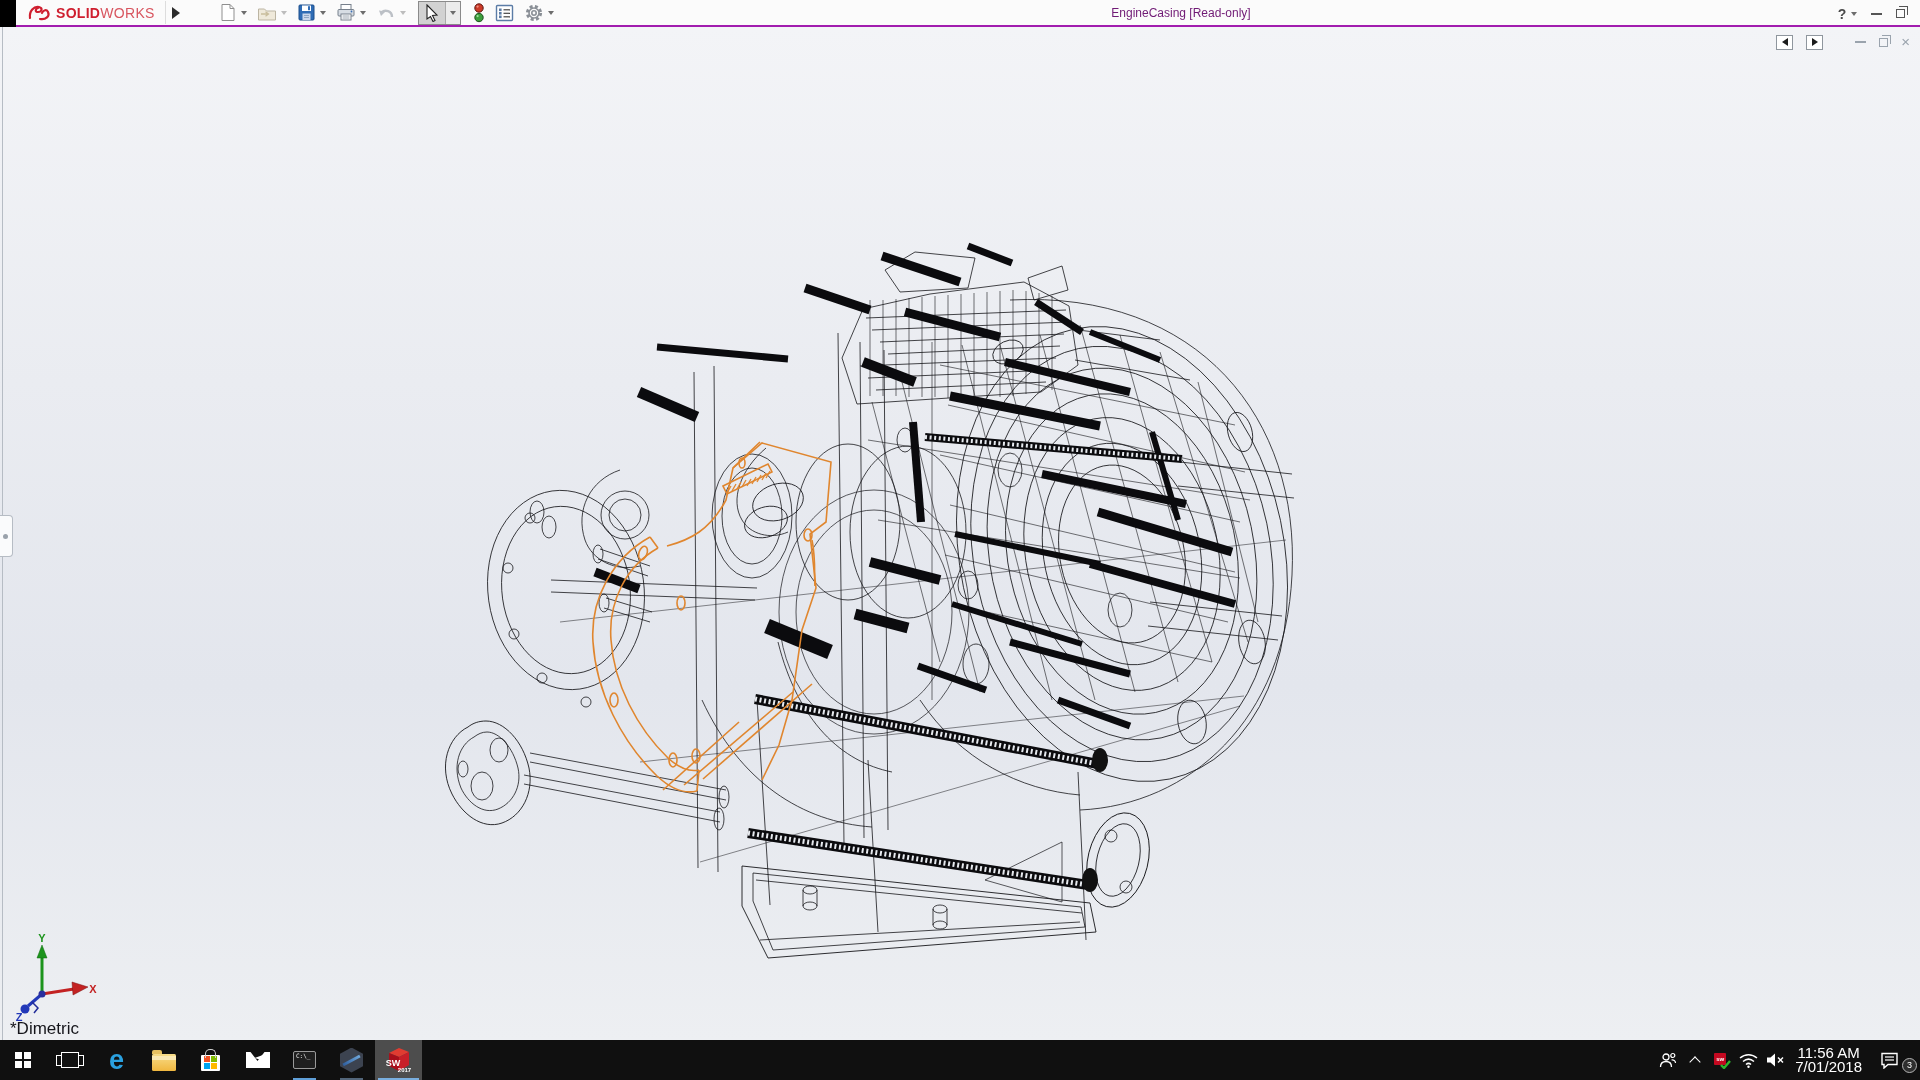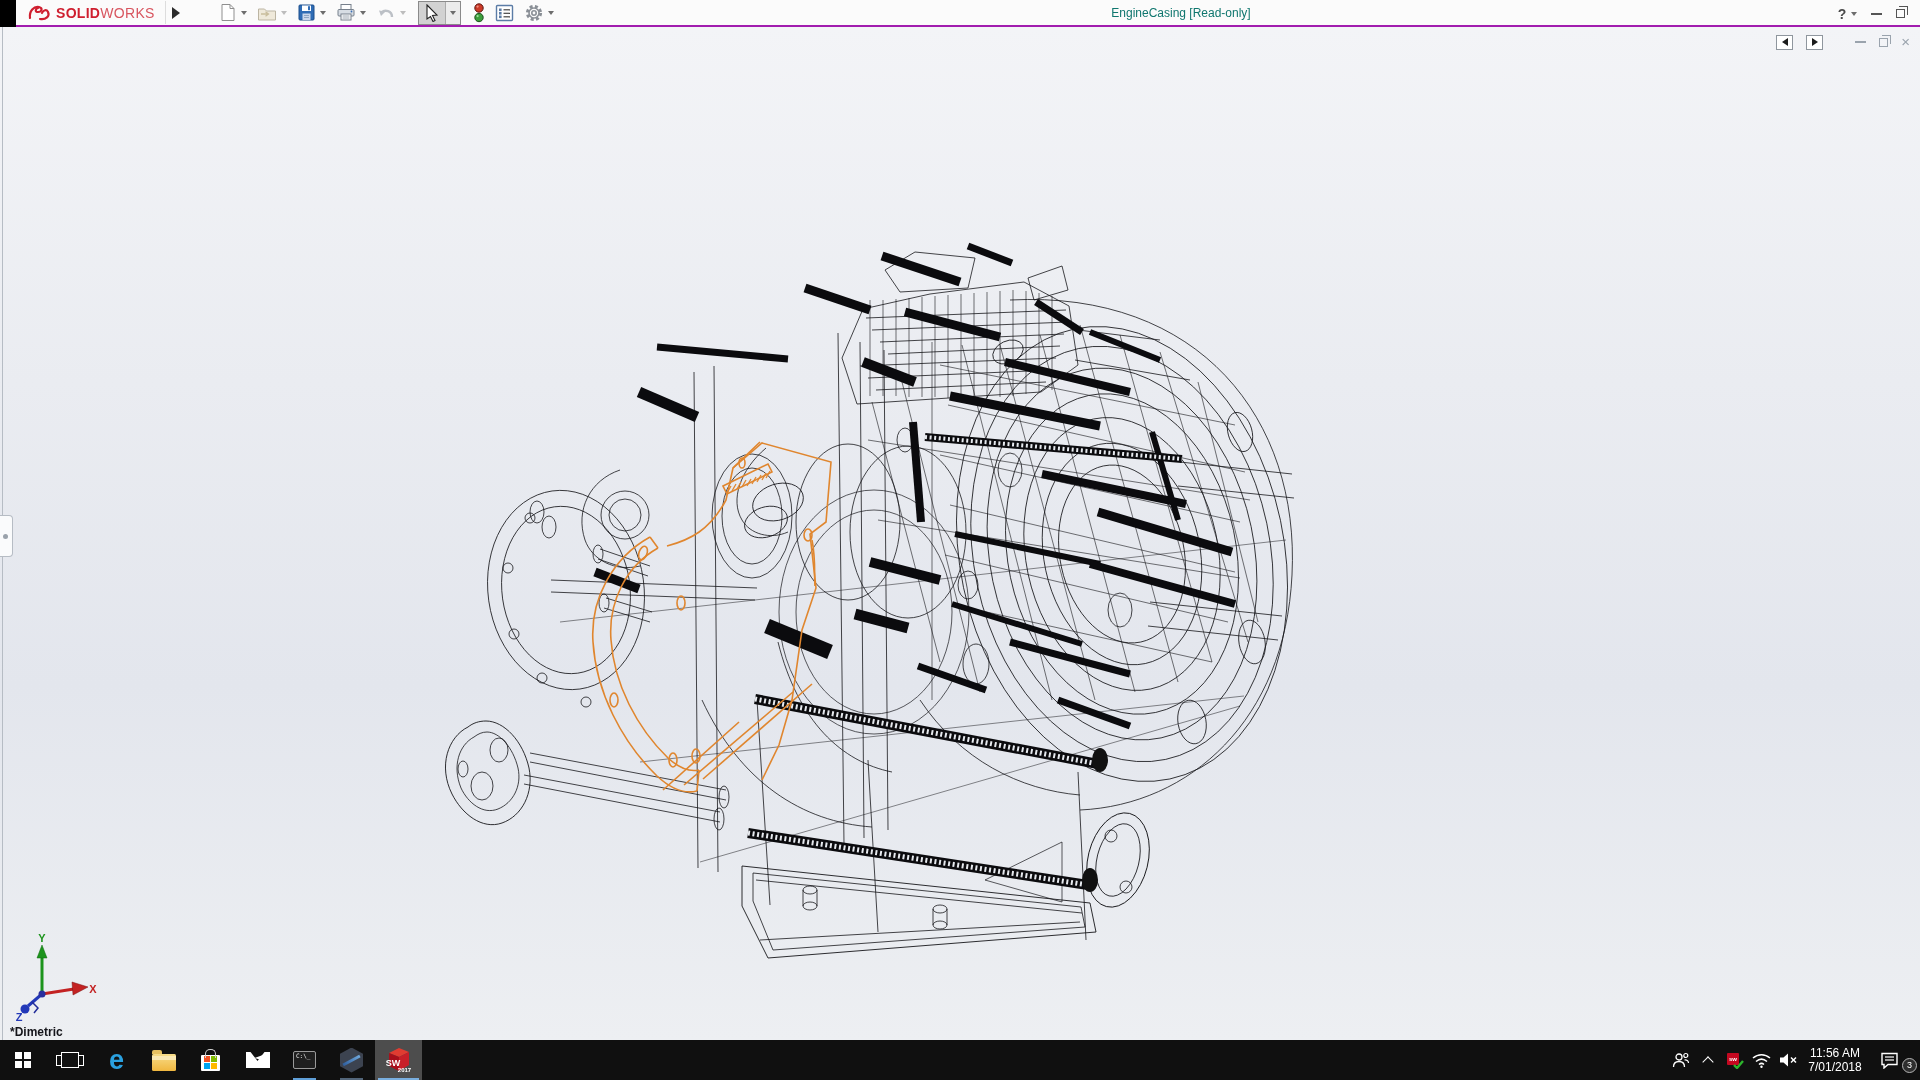--- a/index.html
+++ b/index.html
@@ -14,21 +14,21 @@
   .brand-text span.works { font-weight:400; color:#d8555f; }
   .flyout { width:22px; height:23px; display:flex; align-items:center; justify-content:center; border-left:1px solid #ddd; margin-right:28px; }
   .tri-right { width:0; height:0; border-left:8px solid #2b2b2b; border-top:6px solid transparent; border-bottom:6px solid transparent; }
   .tools { display:flex; align-items:center; gap:2px; }
   .tool { display:flex; align-items:center; padding:2px 4px; }
   .caret { width:0; height:0; border-top:4px solid #6d6d6d; border-left:3.5px solid transparent; border-right:3.5px solid transparent; margin-left:4px; }
   .caret.dis { border-top-color:#bdbdbd; }
   .select-box { display:flex; align-items:stretch; border:1px solid #8a8a8a; height:24px; margin:0 6px; }
   .select-cell { width:26px; background:#d2d2d2; display:flex; align-items:center; justify-content:center; }
   .select-drop { width:15px; background:#ececec; border-left:1px solid #aaa; display:flex; align-items:center; justify-content:center; }
-  .title-center { position:absolute; left:1165px; top:0; transform:translateX(-50%); height:27px; line-height:27px; font-size:12px; color:#0f766e; white-space:nowrap; }
+  .title-center { position:absolute; left:1165px; top:0; transform:translateX(-50%); height:27px; line-height:27px; font-size:12px; color:#701a75; white-space:nowrap; }
   .win-controls { position:absolute; right:8px; top:0; height:27px; display:flex; align-items:center; gap:14px; }
   .help-q { font-size:14px; color:#4a4a4a; font-weight:700; }
   .min-bar { width:11px; height:2px; background:#555; }
   .restore { position:relative; width:9px; height:9px; border:1.3px solid #555; }
   .restore::before { content:""; position:absolute; left:2px; top:-4px; width:8px; height:8px; border:1.3px solid #555; border-bottom:none; border-left:none; }
   .close-x { font-size:15px; color:#444; line-height:1; }
 
   
   .viewport { position:absolute; left:0; top:27px; width:1920px; height:1013px; background:linear-gradient(180deg,#f3f4f7 0%, #eaecf1 35%, #e3e6ed 65%, #edeff2 100%); overflow:hidden; }
   .vp-leftline { position:absolute; left:2px; top:0; bottom:0; width:1px; background:#b6bcc4; }
@@ -37,21 +37,21 @@
   .model-svg { position:absolute; left:0; top:0; width:1920px; height:1013px; }
   .doc-controls { position:absolute; top:6px; right:10px; display:flex; align-items:center; gap:13px; }
   .pane-btn { width:17px; height:15px; border:1px solid #8f969e; background:#fff; display:flex; align-items:center; justify-content:center; }
   .tri-l { width:0; height:0; border-right:6px solid #1c1c1c; border-top:4px solid transparent; border-bottom:4px solid transparent; }
   .tri-r { width:0; height:0; border-left:6px solid #1c1c1c; border-top:4px solid transparent; border-bottom:4px solid transparent; }
   .doc-min { width:11px; height:2px; background:#9aa3ad; }
   .doc-restore { position:relative; width:9px; height:9px; border:1.3px solid #9aa3ad; }
   .doc-restore::before { content:""; position:absolute; left:2px; top:-4px; width:8px; height:8px; border:1.3px solid #9aa3ad; border-bottom:none; border-left:none; }
   .doc-close { font-size:15px; color:#9aa3ad; line-height:1; }
   .triad { position:absolute; left:12px; bottom:18px; }
-  .orientation { position:absolute; left:10px; bottom:1px; font-size:12px; font-weight:700; color:#15151a; }
+  .orientation { position:absolute; left:10px; bottom:1px; font-size:17px; font-weight:400; color:#15151a; }
 
   
   .taskbar { position:absolute; left:0; bottom:0; width:1920px; height:40px; background:#101010; display:flex; align-items:stretch; }
   .start { width:46px; display:flex; align-items:center; justify-content:center; }
   .winlogo { display:grid; grid-template-columns:7px 7px; grid-template-rows:7px 7px; gap:1.5px; }
   .winlogo div { background:#fff; }
   .searchbox { width:348px; background:#f3f3f3; display:flex; align-items:center; position:relative; }
   .cortana { width:17px; height:17px; border:2.2px solid #111; border-radius:50%; margin:0 12px 0 14px; }
   .searchbox input { flex:1; border:none; outline:none; background:transparent; font-size:15px; color:#1f1f1f; font-family:"Liberation Sans", sans-serif; }
   .searchbox input::placeholder { color:#2b2b2b; opacity:1; }
@@ -69,21 +69,21 @@
   .folder::after { content:""; position:absolute; left:0; top:2px; right:0; height:4px; background:#fbe9b4; }
   .storebag { position:relative; width:19px; height:16px; background:#fff; border-radius:1px; margin-top:5px; display:grid; place-content:center; grid-template-columns:6px 6px; grid-template-rows:6px 6px; gap:1px; }
   .storebag::before { content:""; position:absolute; left:4px; top:-6px; width:9px; height:8px; border:1.6px solid #cfcfcf; border-bottom:none; border-radius:5px 5px 0 0; }
   .sq-r{background:#f25022;} .sq-g{background:#7fba00;} .sq-b{background:#00a4ef;} .sq-y{background:#ffb900;}
   .envelope { position:relative; width:24px; height:16px; background:#fff; overflow:hidden; }
   .envelope::before { content:""; position:absolute; left:-2px; top:-9px; width:28px; height:18px; background:#101010; transform:rotate(0deg); clip-path:polygon(0 0,100% 0,50% 100%); }
   .envelope::after { content:""; position:absolute; left:9px; top:1px; width:14px; height:9px; background:#fff; clip-path:polygon(100% 0,100% 100%,0 55%); }
   .cmdwin { width:23px; height:18px; background:#1f1f1f; border:1px solid #9a9a9a; border-radius:2px; font-family:"DejaVu Sans Mono", monospace; font-size:6px; color:#e8e8e8; padding:1px 2px; line-height:1.1; }
   .hexapp { position:relative; width:23px; height:25px; background:#3c4350; clip-path:polygon(50% 0,100% 25%,100% 75%,50% 100%,0 75%,0 25%); }
   .hexapp::before { content:""; position:absolute; left:2px; top:11px; width:19px; height:3px; background:linear-gradient(90deg,#2e5e9e,#6fa8dc); transform:rotate(-28deg); }
-  .clock { display:flex; flex-direction:column; justify-content:flex-end; align-items:center; color:#fff; font-size:12px; line-height:14px; padding:0 6px; min-width:66px; }
+  .clock { display:flex; flex-direction:column; justify-content:flex-end; align-items:center; color:#fff; font-size:15px; line-height:14px; padding:0 6px; min-width:66px; }
   .trayicon { display:flex; align-items:center; justify-content:center; width:27px; }
   .chev { width:8px; height:8px; border-left:1.7px solid #fff; border-top:1.7px solid #fff; transform:rotate(45deg); margin-top:4px; }
   .swtray { position:relative; width:15px; height:15px; }
   .swtray .sq { position:absolute; left:0; top:0; width:12px; height:12px; background:#c40820; color:#fff; font-size:6px; font-weight:700; text-align:center; line-height:12px; border-radius:1px; }
   .actioncenter { position:relative; }
   .badge { position:absolute; right:-7px; bottom:-4px; width:15px; height:15px; border-radius:50%; background:#2e2e2e; border:1.5px solid #b5b5b5; color:#fff; font-size:9px; display:flex; align-items:center; justify-content:center; }
   .showdesk { width:6px; border-left:1px solid #4a4a4a; margin-left:4px; }
   .traygroup { margin-left:auto; display:flex; align-items:center; padding-right:0; }
 </style>
 </head>

